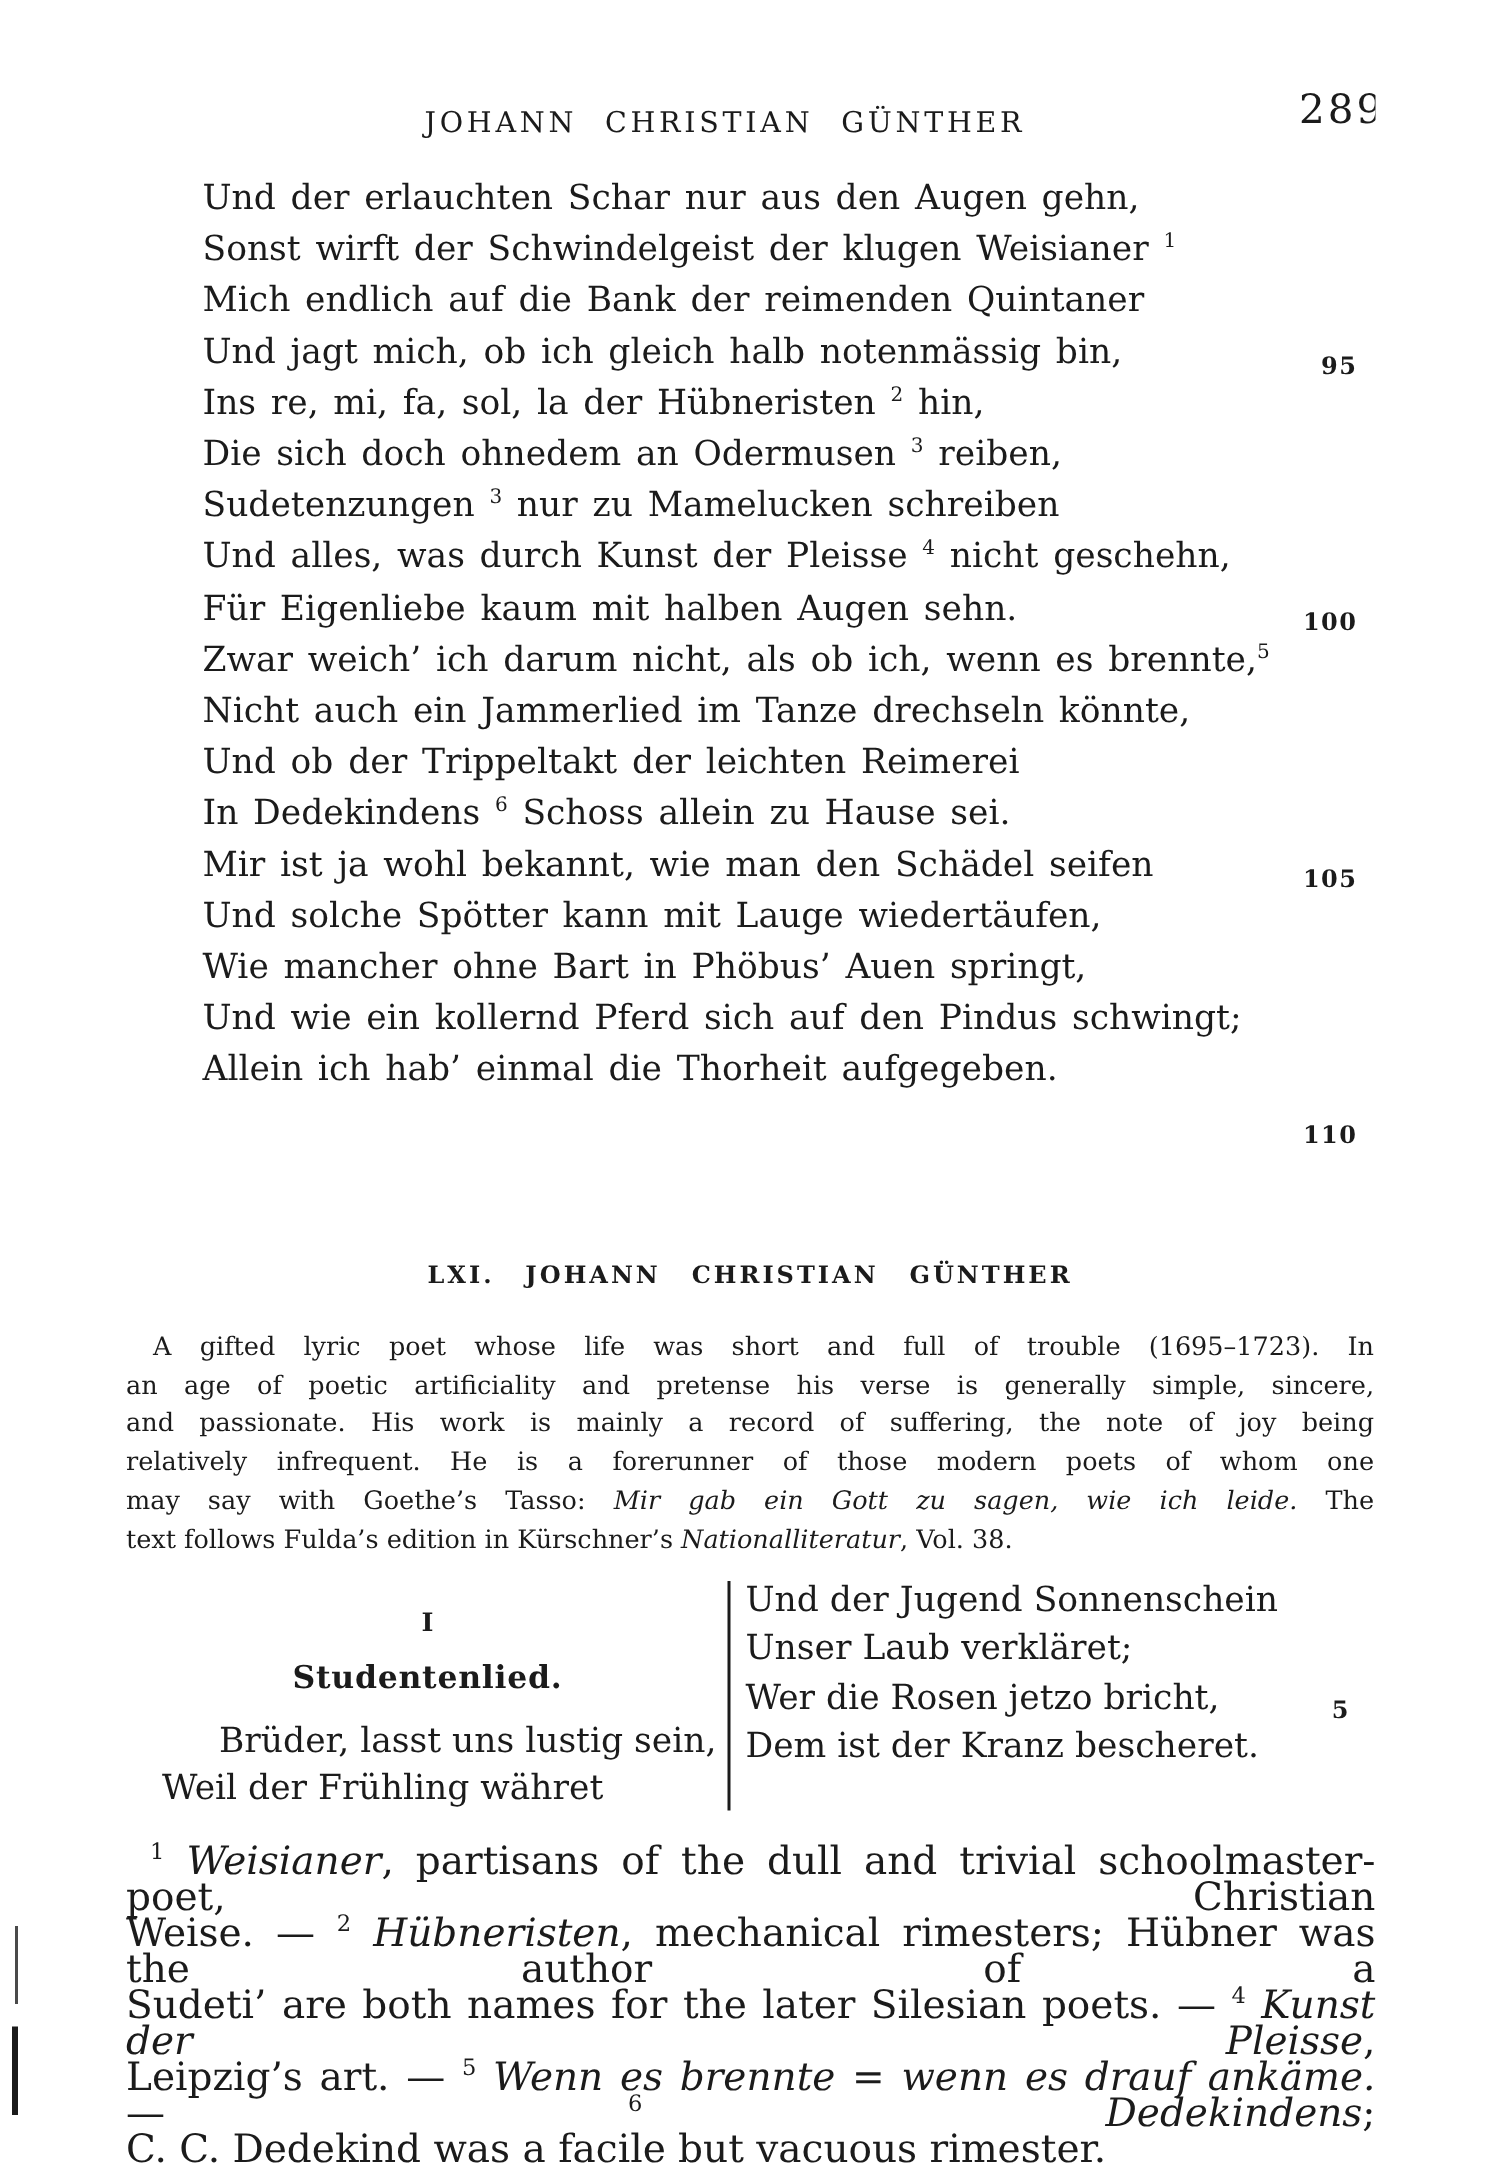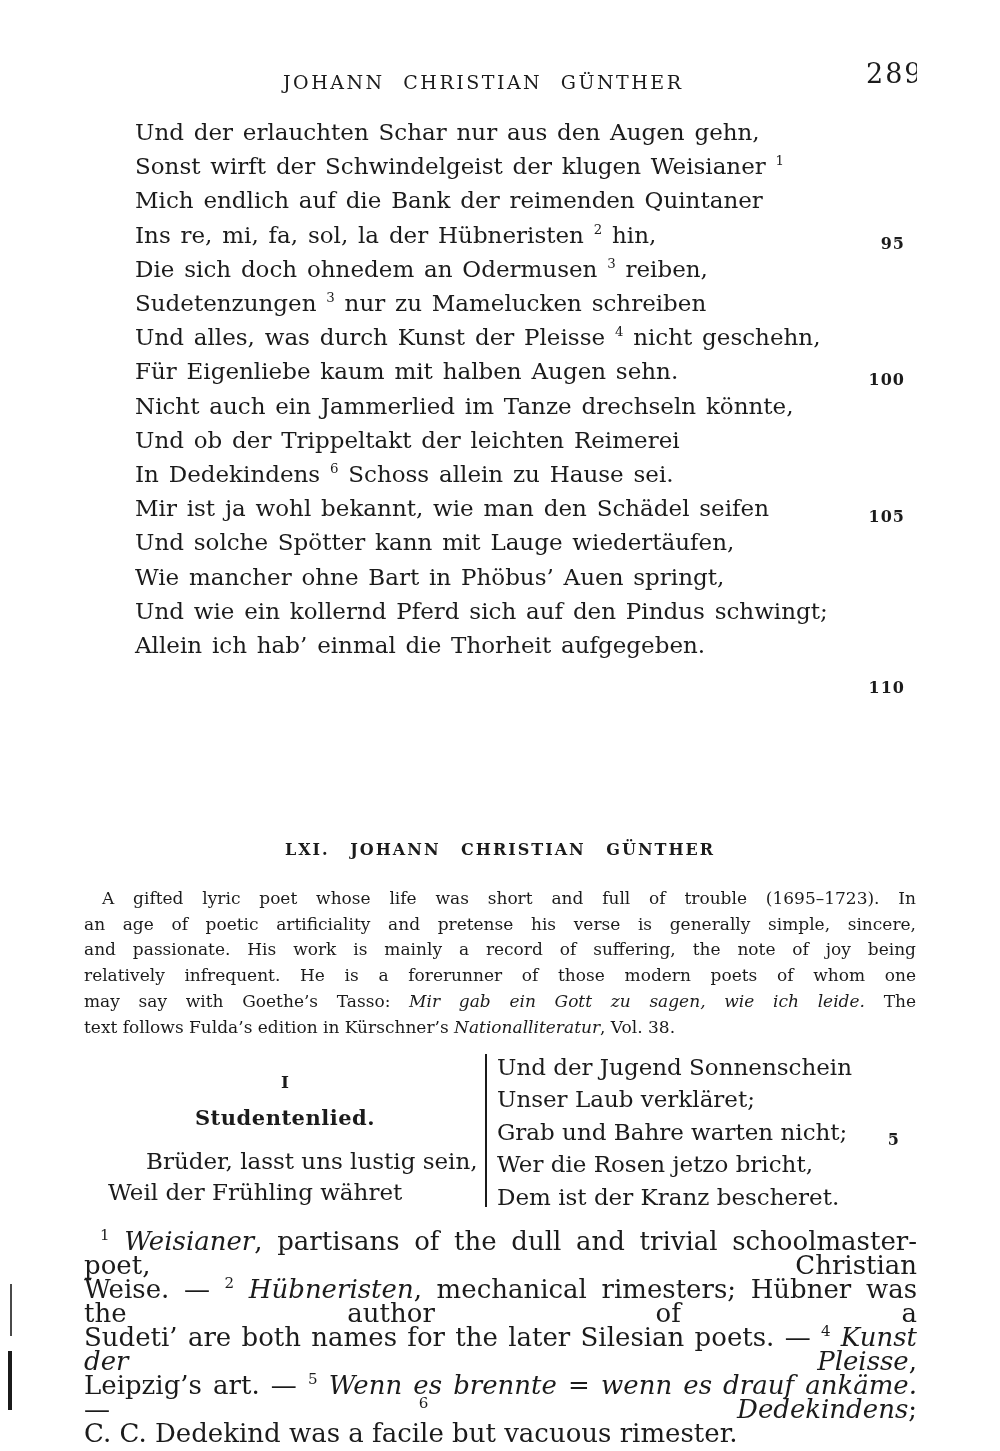--- a/index.html
+++ b/index.html
@@ -101,26 +101,27 @@
 
 <div class="page">
 
   <div class="running-head">JOHANN CHRISTIAN GÜNTHER</div>
   <div class="page-number">289</div>
 
   <div class="main-poem">
       <div class="poem-line"><span>Und der erlauchten Schar nur aus den Augen gehn,</span></div>
       <div class="poem-line"><span>Sonst wirft der Schwindelgeist der klugen Weisianer <sup>1</sup></span></div>
       <div class="poem-line"><span>Mich endlich auf die Bank der reimenden Quintaner</span></div>
-      <div class="poem-line"><span class="line-num">95</span></div>
+      <div class="poem-line"><span>Und jagt mich, ob ich gleich halb notenmässig bin,</span><span class="line-num">95</span></div>
       <div class="poem-line"><span>Ins re, mi, fa, sol, la der Hübneristen <sup>2</sup> hin,</span></div>
       <div class="poem-line"><span>Die sich doch ohnedem an Odermusen <sup>3</sup> reiben,</span></div>
       <div class="poem-line"><span>Sudetenzungen <sup>3</sup> nur zu Mamelucken schreiben</span></div>
       <div class="poem-line"><span>Und alles, was durch Kunst der Pleisse <sup>4</sup> nicht geschehn,</span></div>
       <div class="poem-line"><span>Für Eigenliebe kaum mit halben Augen sehn.</span><span class="line-num">100</span></div>
+      <div class="poem-line"><span>Zwar weich’ ich darum nicht, als ob ich, wenn es brennte,<sup>5</sup></span></div>
       <div class="poem-line"><span>Nicht auch ein Jammerlied im Tanze drechseln könnte,</span></div>
       <div class="poem-line"><span>Und ob der Trippeltakt der leichten Reimerei</span></div>
       <div class="poem-line"><span>In Dedekindens <sup>6</sup> Schoss allein zu Hause sei.</span></div>
       <div class="poem-line"><span>Mir ist ja wohl bekannt, wie man den Schädel seifen</span><span class="line-num">105</span></div>
       <div class="poem-line"><span>Und solche Spötter kann mit Lauge wiedertäufen,</span></div>
       <div class="poem-line"><span>Wie mancher ohne Bart in Phöbus’ Auen springt,</span></div>
       <div class="poem-line"><span>Und wie ein kollernd Pferd sich auf den Pindus schwingt;</span></div>
       <div class="poem-line"><span>Allein ich hab’ einmal die Thorheit aufgegeben.</span></div>
       <div class="poem-line"><span class="line-num">110</span></div>
     </div>
@@ -142,21 +143,21 @@
   <div class="song-left">
       <div class="poem-line indent"><span>Brüder, lasst uns lustig sein,</span></div>
       <div class="poem-line"><span>Weil der Frühling währet</span></div>
     </div>
 
   <div class="song-divider"></div>
 
   <div class="song-right">
       <div class="poem-line"><span>Und der Jugend Sonnenschein</span></div>
       <div class="poem-line"><span>Unser Laub verkläret;</span></div>
-      <div class="poem-line"><span>Grab und Bahre warten nicht;</span><span class="line-num">5</span></div>
+      <div class="poem-line"><span class="line-num">5</span></div>
       <div class="poem-line"><span>Wer die Rosen jetzo bricht,</span></div>
       <div class="poem-line"><span>Dem ist der Kranz bescheret.</span></div>
     </div>
 
   <div class="footnotes justified">
       <div class="text-line"><span><sup>1</sup> <i>Weisianer</i>, partisans of the dull and trivial schoolmaster-poet, Christian</span></div>
       <div class="text-line"><span>Weise. — <sup>2</sup> <i>Hübneristen</i>, mechanical rimesters; Hübner was the author of a</span></div>
       <div class="text-line"><span>Sudeti’ are both names for the later Silesian poets. — <sup>4</sup> <i>Kunst der Pleisse</i>,</span></div>
       <div class="text-line"><span>Leipzig’s art. — <sup>5</sup> <i>Wenn es brennte = wenn es drauf ankäme.</i> — <sup>6</sup> <i>Dedekindens</i>;</span></div>
       <div class="text-line"><span>C. C. Dedekind was a facile but vacuous rimester.</span></div>

